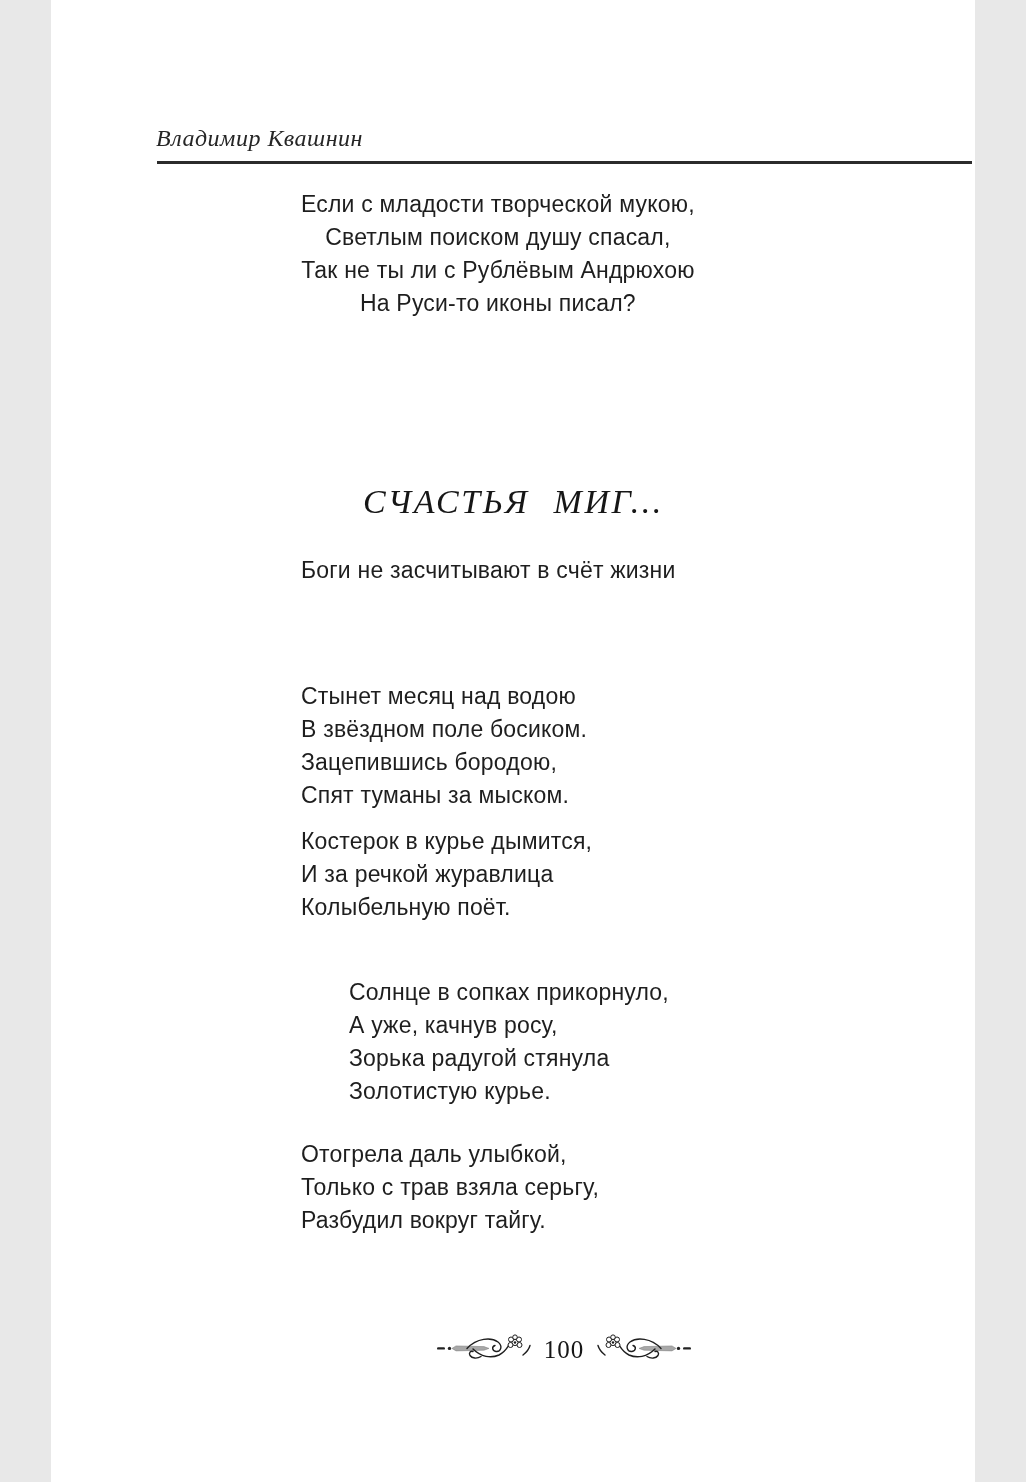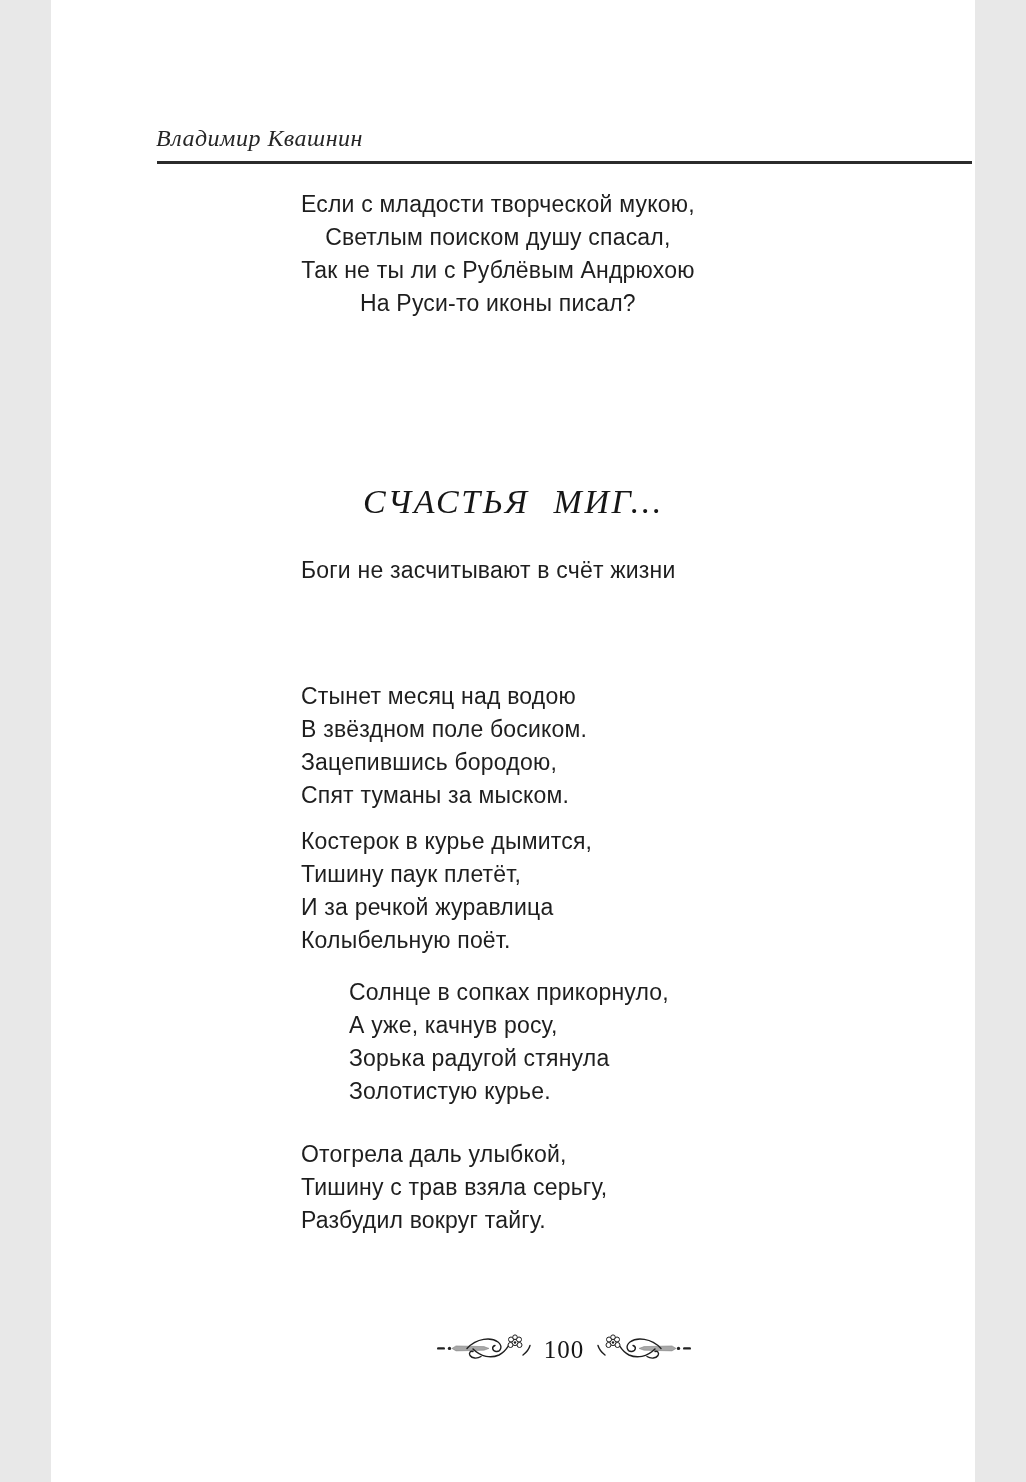--- a/index.html
+++ b/index.html
@@ -105,35 +105,34 @@
 
   <div class="verse" id="stanza-1">
     <div class="line">Стынет месяц над водою</div>
     <div class="line">В звёздном поле босиком.</div>
     <div class="line">Зацепившись бородою,</div>
     <div class="line">Спят туманы за мыском.</div>
   </div>
 
   <div class="verse" id="stanza-2">
     <div class="line">Костерок в курье дымится,</div>
-    <div class="line">Тишину паук плетёт,</div>
     <div class="line">И за речкой журавлица</div>
     <div class="line">Колыбельную поёт.</div>
   </div>
 
   <div class="verse" id="stanza-3">
     <div class="line">Солнце в сопках прикорнуло,</div>
     <div class="line">А уже, качнув росу,</div>
     <div class="line">Зорька радугой стянула</div>
     <div class="line">Золотистую курье.</div>
   </div>
 
   <div class="verse" id="stanza-4">
     <div class="line">Отогрела даль улыбкой,</div>
-    <div class="line">Тишину с трав взяла серьгу,</div>
+    <div class="line">Только с трав взяла серьгу,</div>
     <div class="line">Разбудил вокруг тайгу.</div>
   </div>
 
   <div class="footer">
     <svg class="flourish left" width="100" height="40" viewBox="0 0 100 40" aria-hidden="true">
       <g stroke="none" fill="#222222">
         <rect x="0" y="18.2" width="8" height="2.4" rx="1.2"></rect>
         <circle cx="12.5" cy="19.4" r="1.7"></circle>
       </g>
       <polygon points="15,19.4 19,16.9 47,17.6 52,19.4 47,21.2 19,21.9" fill="#a8a8a8" stroke="#787878" stroke-width="0.5"></polygon>

